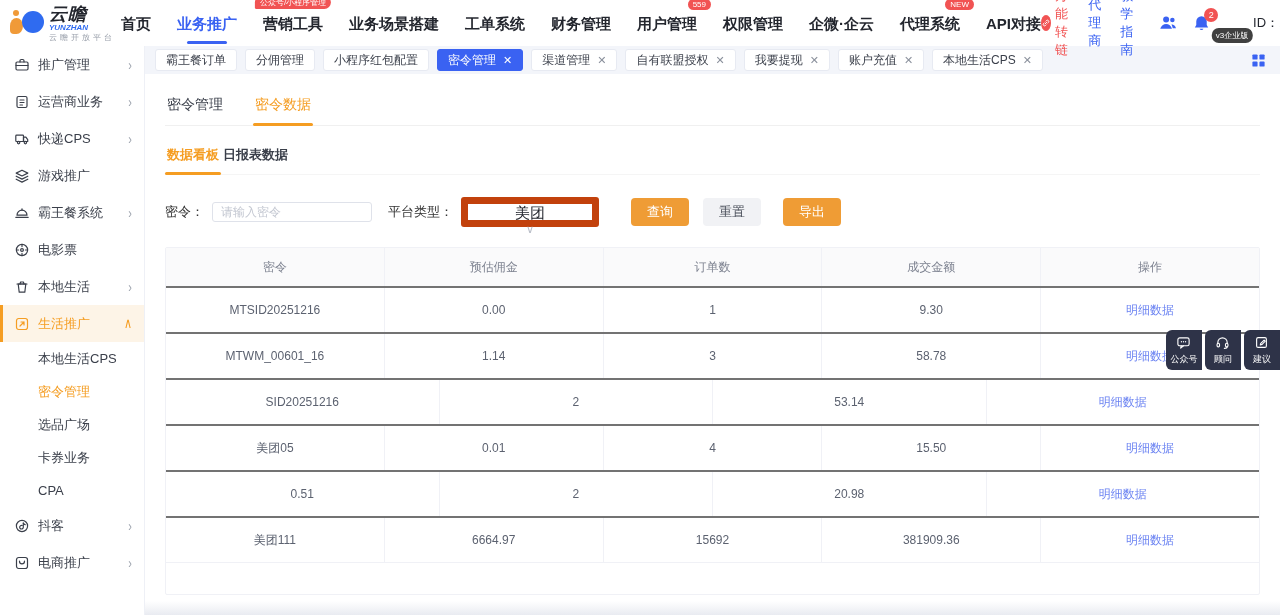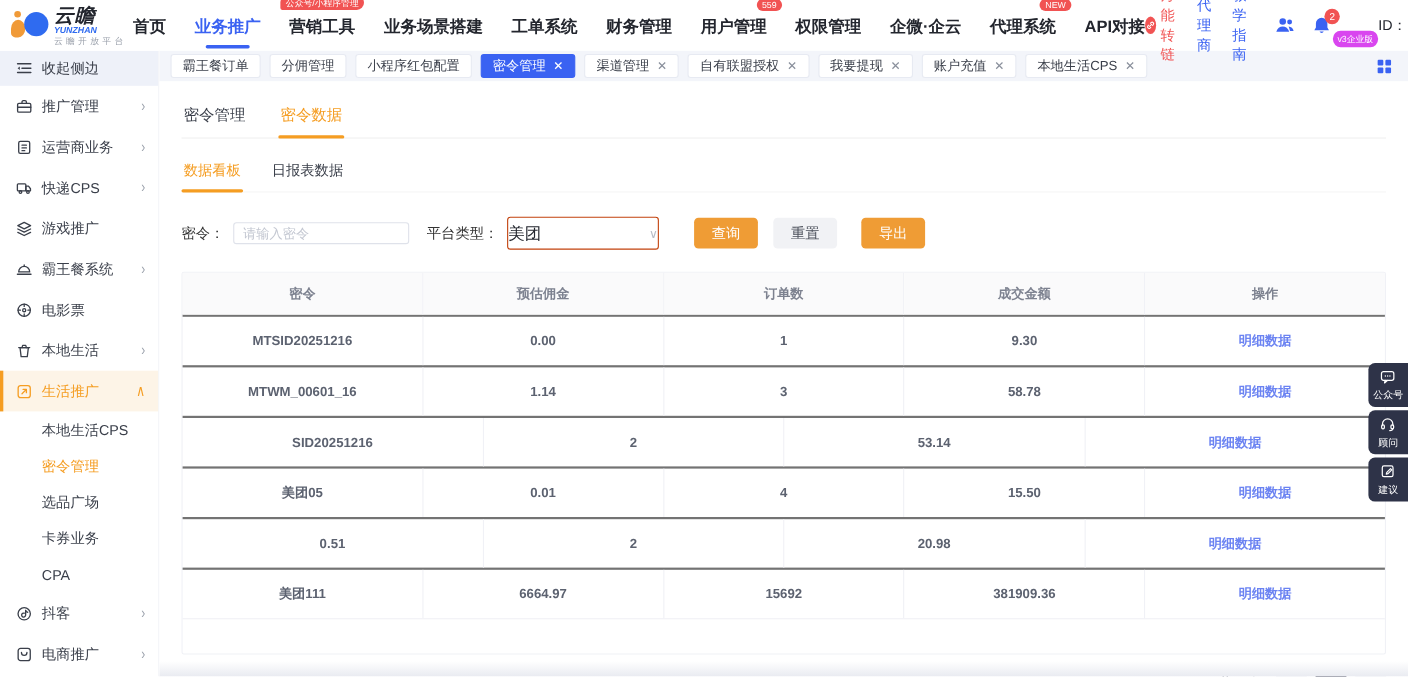--- a/index.html
+++ b/index.html
@@ -26,21 +26,21 @@
   .nav-badge.above { top:-7px; left:50%; transform:translateX(-50%); }
   .nav-badge.corner { top:-4px; right:-14px; border-radius:8px; }
   .header-right { margin-left:auto; display:flex; align-items:center; gap:14px; padding-right:16px; }
   .util-red { display:flex; align-items:center; gap:4px; color:#f15353; font-size:13px; cursor:pointer; }
   .util-red .circ { width:16px; height:16px; border-radius:50%; background:#f15353; display:flex; align-items:center; justify-content:center; }
   .util-link { color:#3a62f2; font-size:13px; cursor:pointer; text-decoration:none; }
   .hicon { position:relative; display:flex; align-items:center; cursor:pointer; }
   .hicon .red-dot { position:absolute; top:-6px; right:-7px; background:#f15353; color:#fff; font-size:9px; min-width:14px; height:14px; border-radius:7px; display:flex; align-items:center; justify-content:center; padding:0 3px; }
   .avatar-wrap { position:relative; width:30px; height:30px; }
   .avatar { width:30px; height:30px; border-radius:50%; background:#3a62f2; overflow:hidden; position:relative; }
-  .plan-badge { position:absolute; bottom:-5px; left:50%; transform:translateX(-50%); background:#d946ef; color:#fff; font-size:8px; padding:2px 4px; border-radius:7px; white-space:nowrap; }
+  .plan-badge { position:absolute; bottom:-5px; left:50%; transform:translateX(-50%); background:#404040; color:#fff; font-size:8px; padding:2px 4px; border-radius:7px; white-space:nowrap; }
   .uid { font-size:13px; color:#23262e; white-space:nowrap; }
 
   
   .body { flex:1; display:flex; min-height:0; }
   aside { width:145px; flex:0 0 145px; background:#fff; border-right:1px solid #eef0f6; overflow:hidden; }
   .collapse-row { height:32px; background:#eef1f9; display:flex; align-items:center; gap:8px; padding:0 14px; font-size:13px; color:#3a3f4a; cursor:pointer; }
   .side-item { position:relative; display:flex; align-items:center; gap:8px; padding:0 12px 0 14px; height:37px; font-size:13px; color:#3a3f4a; cursor:pointer; }
   .side-item .chev { margin-left:auto; color:#9aa0ab; font-size:11px; transform:scaleY(1.3); }
   .side-item.active { background:#fdf4e7; color:#f59d22; }
   .side-item.active::before { content:""; position:absolute; left:0; top:0; bottom:0; width:3px; background:#f59d22; }
@@ -57,54 +57,54 @@
   .chip.active { background:#3a62f2; border-color:#3a62f2; color:#fff; }
   .chip.active .x { color:#fff; }
   .gridbtn { cursor:pointer; display:flex; }
 
   .card { flex:1; background:#fff; padding:0 20px; display:flex; flex-direction:column; min-height:0; position:relative; }
   .card::after { content:""; position:absolute; left:0; right:0; bottom:0; height:14px; background:linear-gradient(#fff,#e9ebf1); }
   .tabs { display:flex; gap:28px; border-bottom:1px solid #f0f0f0; padding-top:14px; }
   .tab { font-size:14px; color:#3a3f4a; padding:8px 2px 11px; cursor:pointer; position:relative; }
   .tab.active { color:#f59d22; }
   .tab.active::after { content:""; position:absolute; left:0; right:0; bottom:-1px; height:3px; border-radius:2px; background:#f59d22; }
-  .subtabs { display:flex; gap:24px; border-bottom:1px solid #f5f5f5; margin-top:12px; }
+  .subtabs { display:flex; border-bottom:1px solid #f5f5f5; margin-top:12px;font-weight:bold; }
   .subtab { font-size:13px; color:#3a3f4a; padding:8px 2px 10px; cursor:pointer; position:relative; }
   .subtab.active { color:#f59d22; }
   .subtab.active::after { content:""; position:absolute; left:0; right:0; bottom:-1px; height:3px; border-radius:2px; background:#f59d22; }
 
   .filters { display:flex; align-items:center; margin-top:22px; font-size:13px; color:#333; }
   .f-label { margin-right:8px; white-space:nowrap; }
   .f-input { width:160px; height:20px; border:1px solid #dfe2ea; border-radius:3px; padding:0 8px; font-size:12px; color:#333; outline:none; font-family:inherit; }
   .f-input::placeholder { color:#c3c7d1; }
   .f-sel-label { margin:0 8px 0 16px; white-space:nowrap; }
-  .f-select { width:138px; height:30px; border:1px solid #c2410c; border-radius:3px; display:flex; align-items:center; padding:0 0; cursor:pointer; }
+  .f-select { width:138px; height:30px; border:7px solid #c2410c; border-radius:3px; display:flex; align-items:center; padding:0 12px; cursor:pointer;flex-direction:column; }
   .f-select .val { font-size:15px; color:#23262e; flex:1; }
   .f-select .arr { color:#b7bcc6; font-size:11px; }
   .btn { height:28px; border:none; border-radius:4px; font-size:13px; padding:0 16px; cursor:pointer; font-family:inherit; }
   .btn-orange { background:#ef9c35; color:#fff; }
   .btn-gray { background:#f1f2f5; color:#4a4f5a; }
   .btn-q { margin-left:32px; } .btn-r { margin-left:14px;text-align:center; } .btn-e { margin-left:22px; }
 
   .table-wrap { margin-top:20px; border:1px solid #f0f1f6; border-radius:2px; }
   .trow { display:flex; }
-  .tcell { flex:1; text-align:left; font-size:12px; color:#5c6270; padding:0 6px; display:flex; align-items:center; justify-content:center; border-right:1px solid #f0f1f6; min-width:0;font-weight:bold; }
+  .tcell { flex:1; text-align:left; font-size:12px; color:#5c6270; padding:0 6px; display:flex; align-items:center; justify-content:center; border-right:1px solid #f0f1f6; min-width:0; }
   .tcell:last-child { border-right:none; }
   .thead .tcell { height:38px; background:#fafafb; color:#7d8290; }
   .tbody .trow { border-top:2px solid #737373; }
   .tbody .tcell { height:44px; }
   .tlink { color:#6b83f2; cursor:pointer; }
   .table-empty { height:32px; border-top:1px solid #f0f1f6; }
 
   .pagination { display:flex; align-items:center; justify-content:flex-end; gap:8px; margin-top:12px; font-size:13px; color:#5c6270; }
   .pg-total { margin-right:4px; }
   .pg-btn { width:28px; height:28px; border-radius:4px; background:#f1f2f5; color:#aab0bc; display:flex; align-items:center; justify-content:center; cursor:pointer; font-size:12px; }
   .pg-page { width:28px; height:28px; border-radius:4px; background:#2e3348; color:#fff; display:flex; align-items:center; justify-content:center; font-size:13px; cursor:pointer; }
 
-  .floatbar { position:absolute; right:0; top:330px; display:flex; flex-direction:column; gap:3px; z-index:10; }
+  .floatbar { position:absolute; right:0; top:330px; display:flex; flex-direction:row; gap:3px; z-index:10; }
   .float-btn { width:36px; height:40px; background:#2e3348; border-radius:6px 0 0 6px; color:#fff; display:flex; flex-direction:column; align-items:center; justify-content:center; gap:2px; cursor:pointer; }
   .float-btn span { font-size:9px; }
 </style>
 </head>
 <body>
 
 <div class="app">
 
   <header>
     <div class="logo">
@@ -164,29 +164,20 @@
         <span class="avatar"></span>
         <span class="plan-badge">v3企业版</span>
       </span>
       <span class="uid"><span>ID：19882858，</span></span>
 
     </div>
   </header>
 
   <div class="body">
     <aside>
-      <div class="collapse-row">
-        <span class="icon16">
-          <svg width="16" height="16" viewBox="0 0 16 16" fill="none" stroke="#3a3f4a" stroke-width="1.4" stroke-linecap="round">
-              <path d="M2 4h12M6 8h8M2 12h12"></path>
-              <path d="M2 8l2-1.6v3.2z" fill="#3a3f4a" stroke="none"></path>
-            </svg>
-        </span>
-        <span>收起侧边</span>
-      </div>
       <div id="sidebar-items">
           <div class="side-item">
             <span class="icon16">
               <svg width="16" height="16" viewBox="0 0 16 16" fill="none" stroke="currentColor" stroke-width="1.2" stroke-linecap="round" stroke-linejoin="round">
                 <rect x="2" y="5" width="12" height="8" rx="1.2"></rect>
                 <path d="M6 5V3.8A1.3 1.3 0 0 1 7.3 2.5h1.4A1.3 1.3 0 0 1 10 3.8V5"></path>
                 <path d="M2 8.5h12"></path>
               </svg>
             </span>
             <span>推广管理</span>

